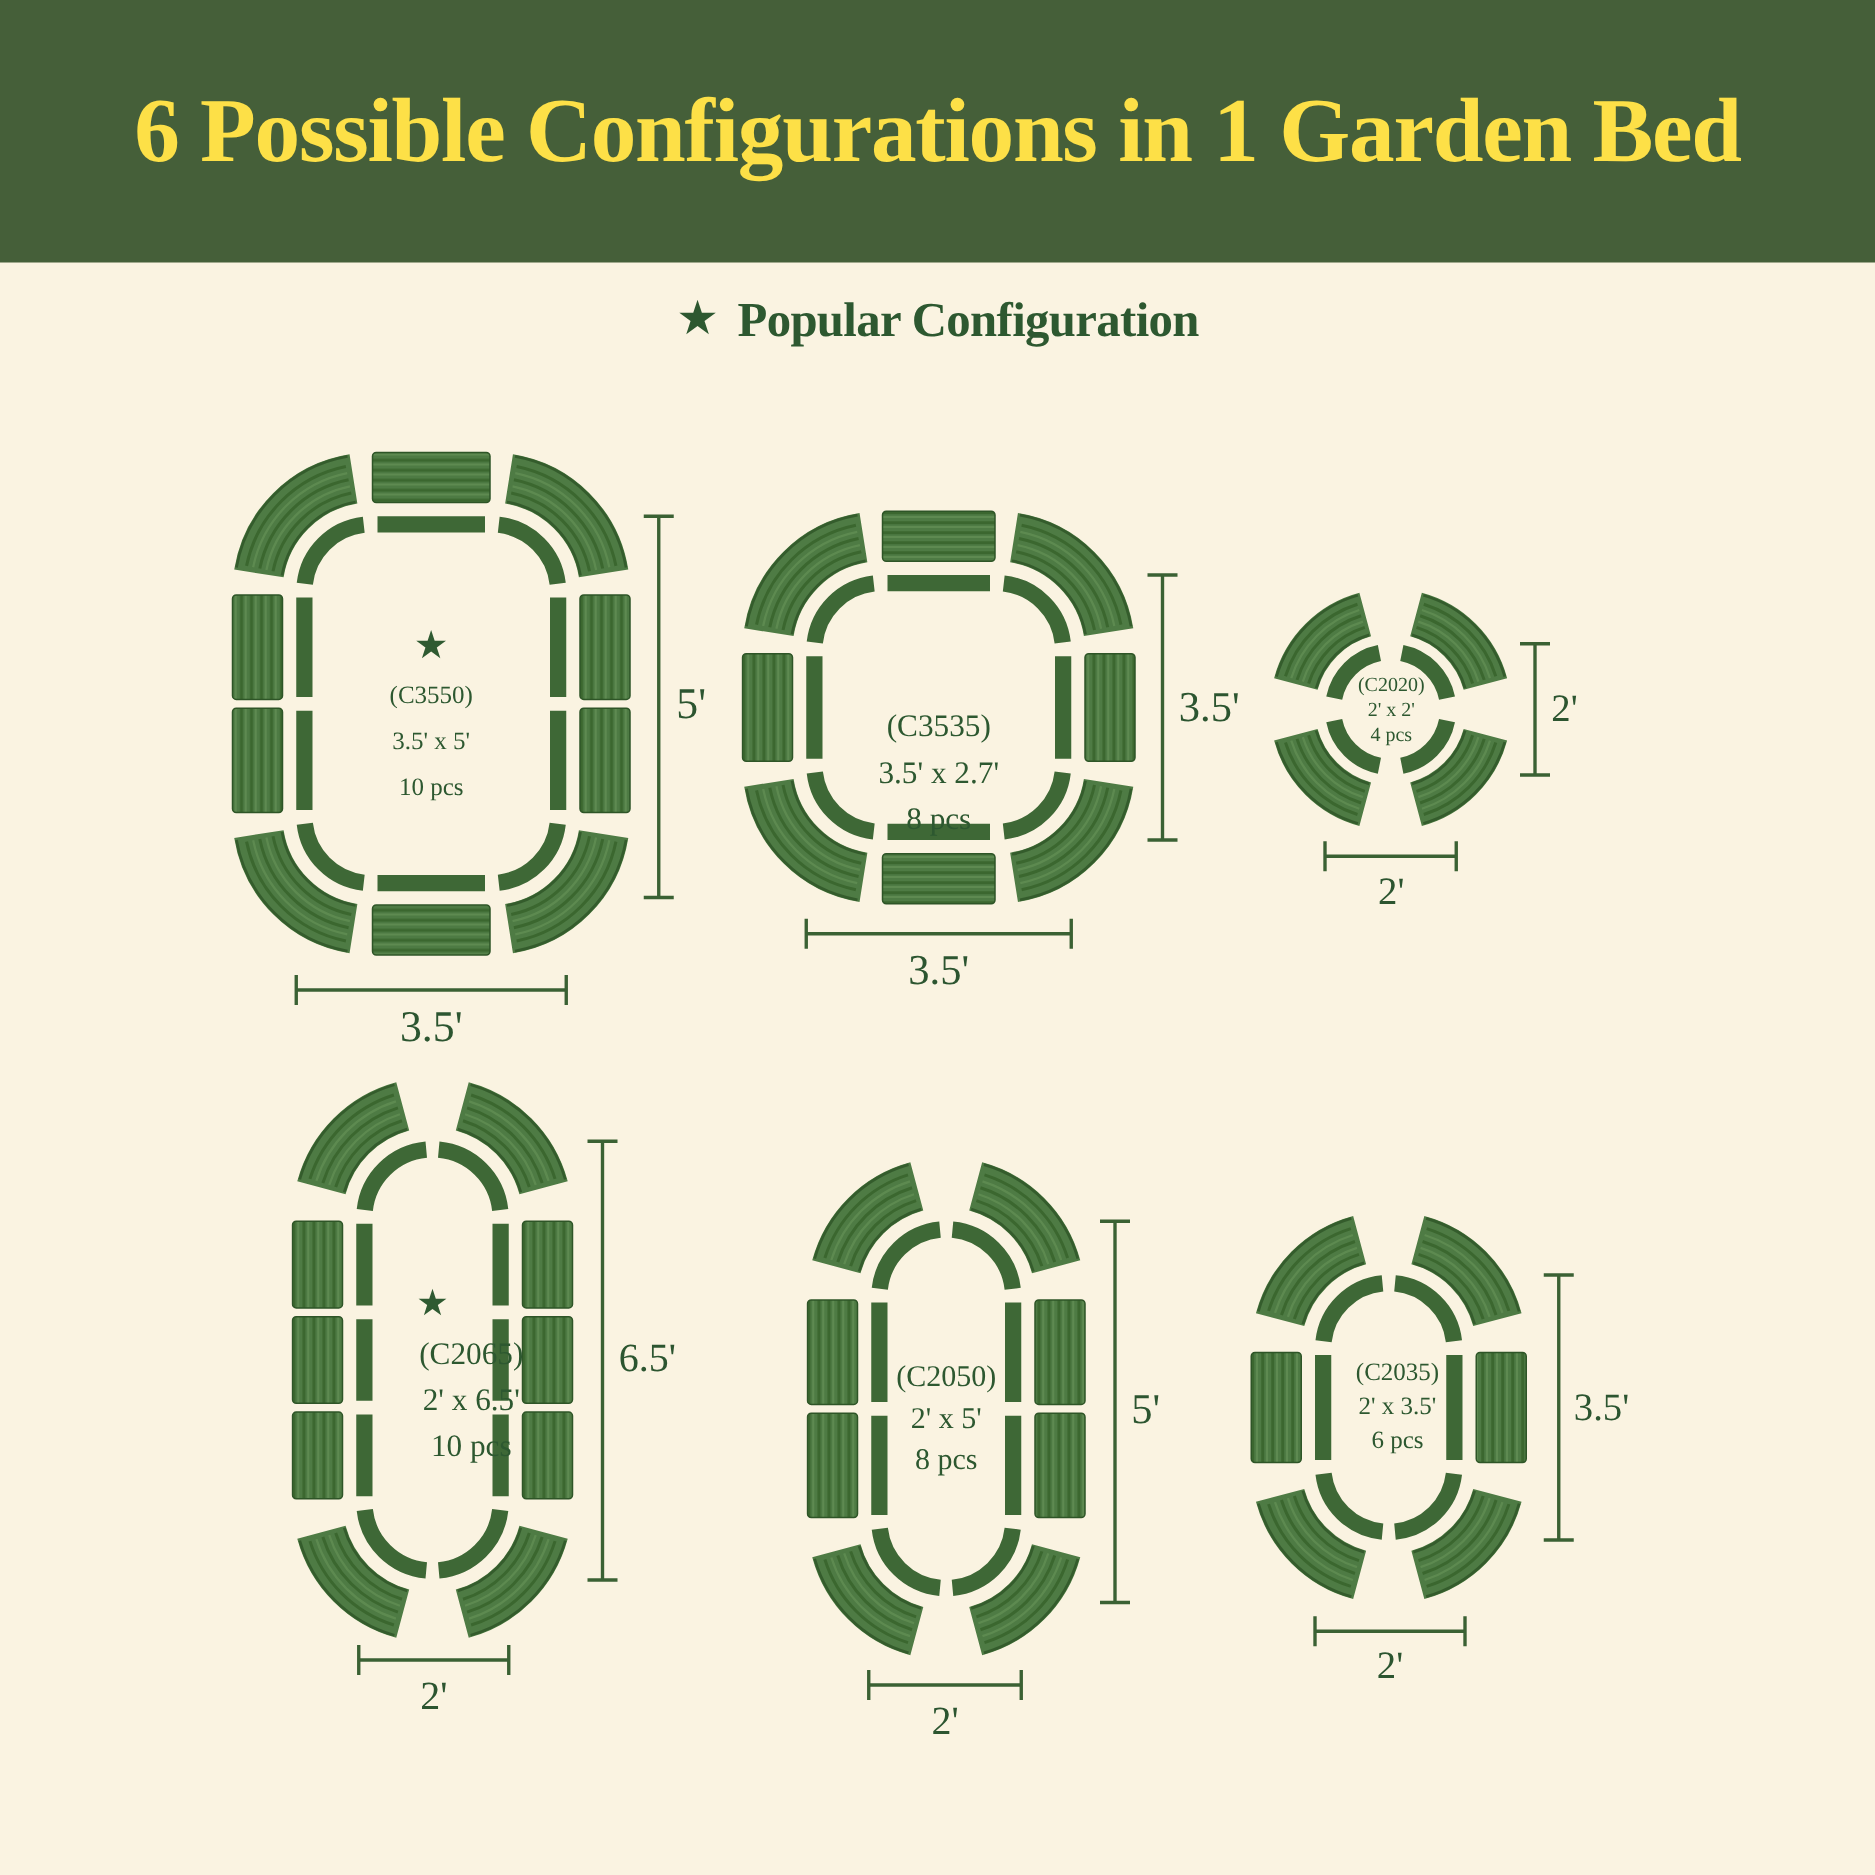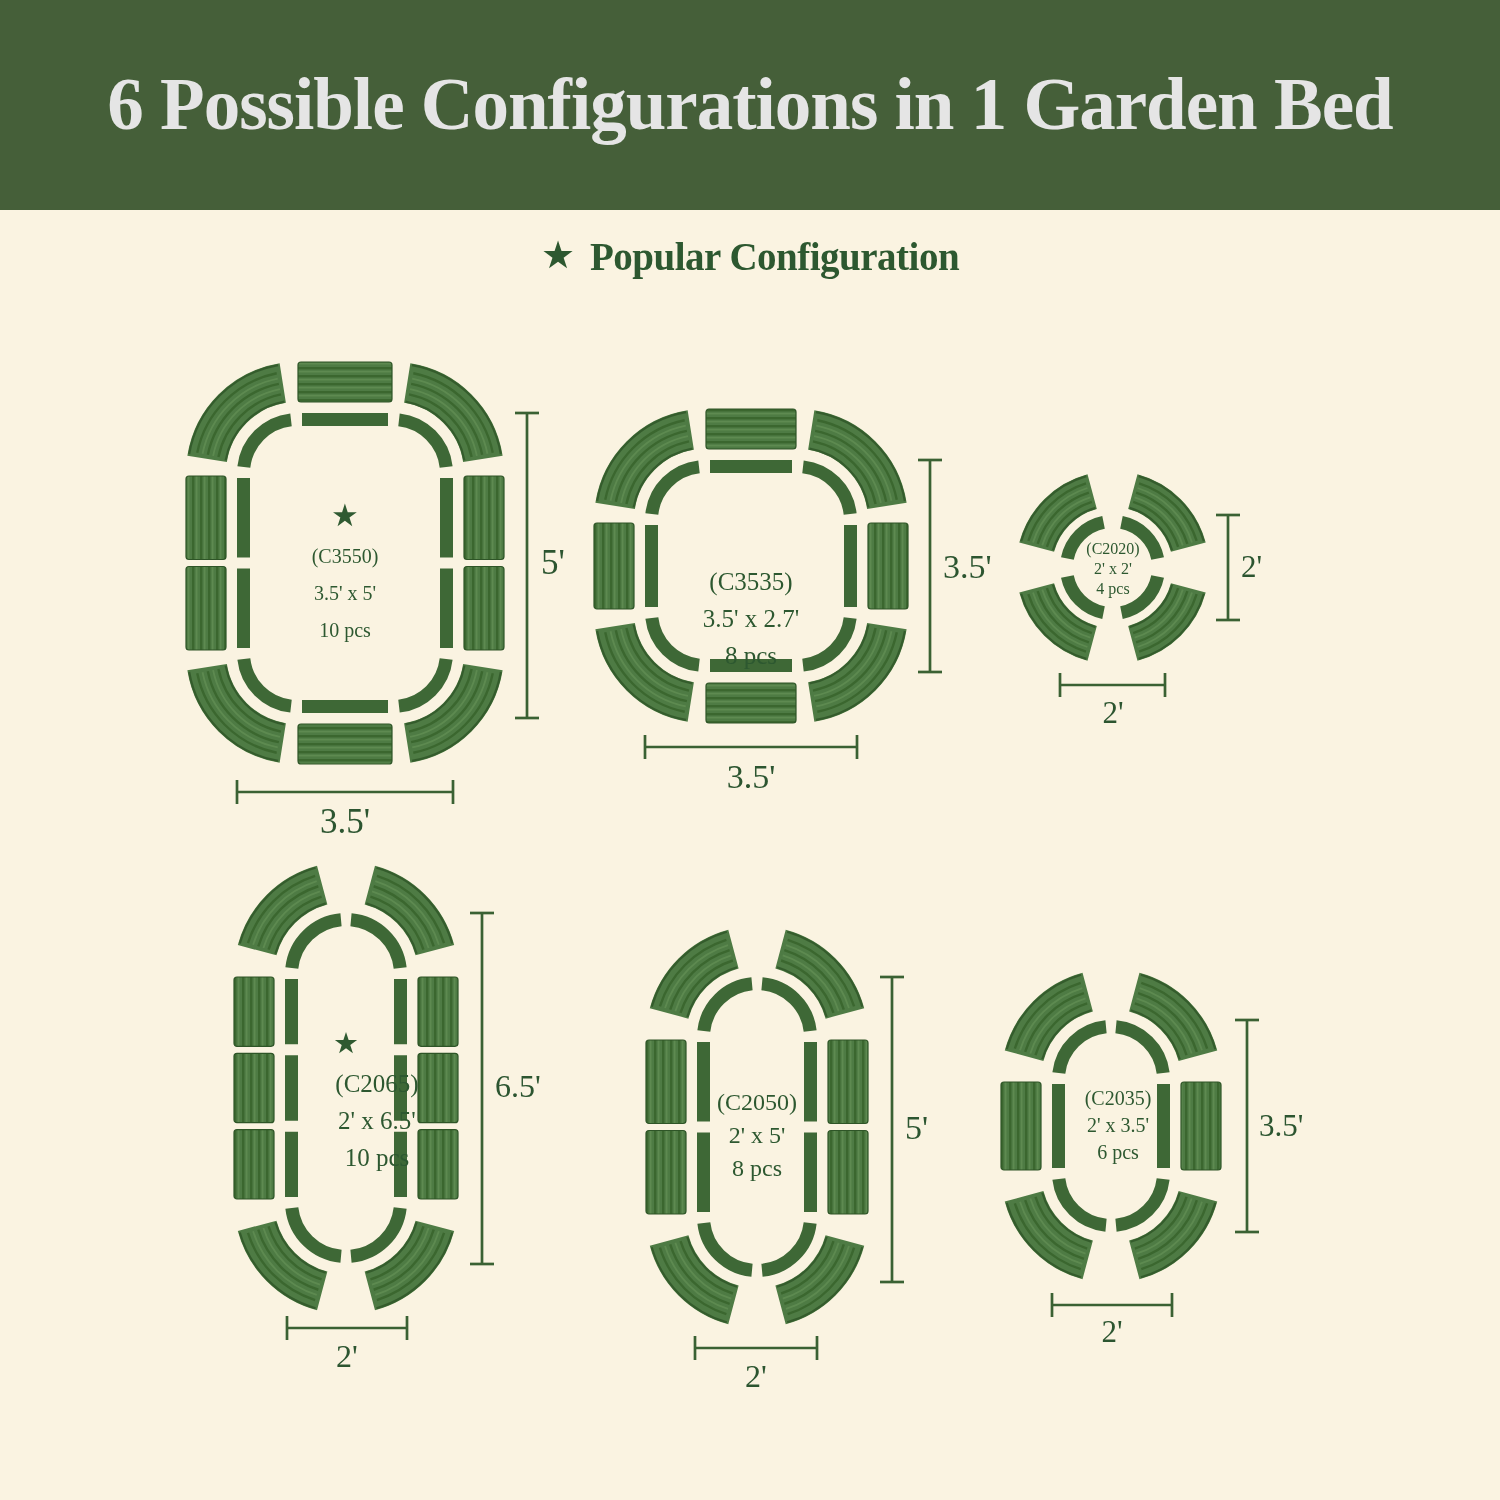--- a/index.html
+++ b/index.html
@@ -1,20 +1,20 @@
 <!DOCTYPE html>
 <html><head>
 <meta charset="utf-8">
 <style>
   html,body{margin:0;padding:0;}
   .canvas{position:relative;width:1500px;height:1500px;background:#faf3e1;
           font-family:"Liberation Serif","DejaVu Serif",serif;overflow:hidden;}
   .header{position:absolute;left:0;top:0;width:1500px;height:210px;background:#455f39;
           display:flex;align-items:center;justify-content:center;}
-  .header h1{margin:0;font-size:73px;font-weight:700;color:#e5e5e5;letter-spacing:-1px;}
+  .header h1{margin:0;font-size:73px;font-weight:700;color:#fde047;letter-spacing:-1px;}
   .legend{position:absolute;top:234px;left:0;width:1500px;display:flex;align-items:center;
           justify-content:center;gap:15px;color:#2d5830;}
   .legend .star{font-size:38px;line-height:1;transform:translateY(-2px);}
   .legend .label{font-size:39px;font-weight:700;letter-spacing:-0.5px;}
   .config{position:absolute;}
   .config svg{position:absolute;left:0;top:0;display:block;}
   .centerblock{position:absolute;text-align:center;color:#2d5830;}
   .cfg-star{position:absolute;text-align:center;color:#2f5a31;line-height:1;}
   .dimlabel{position:absolute;color:#2c5530;white-space:nowrap;}
   .dimlabel.center{text-align:center;}

